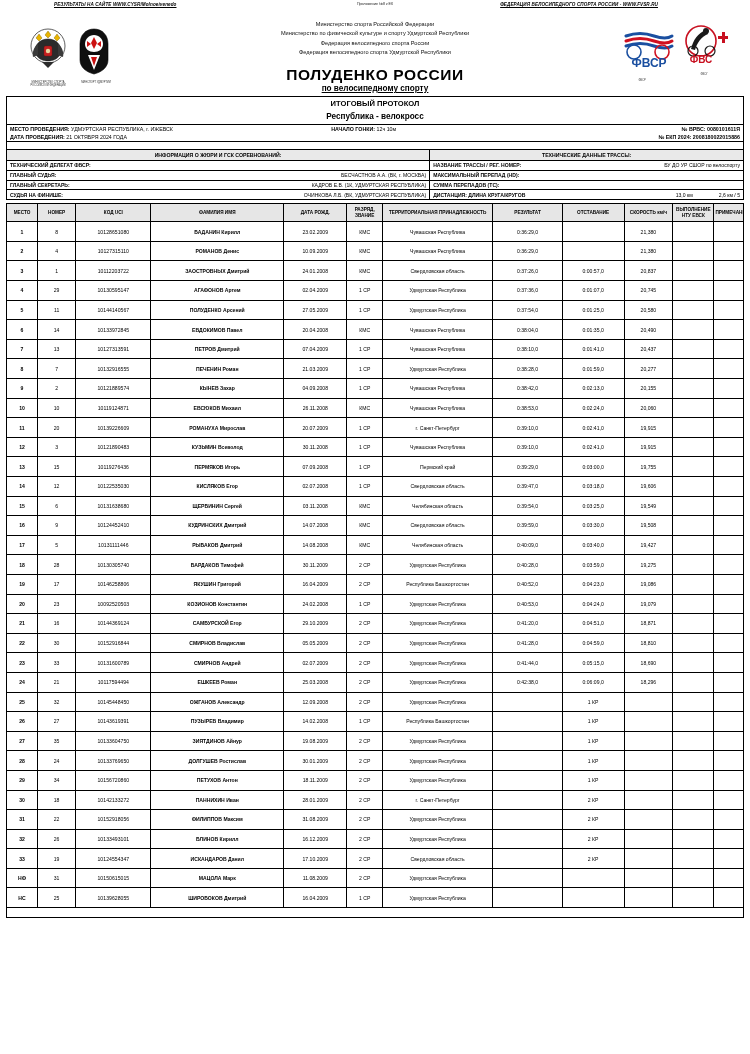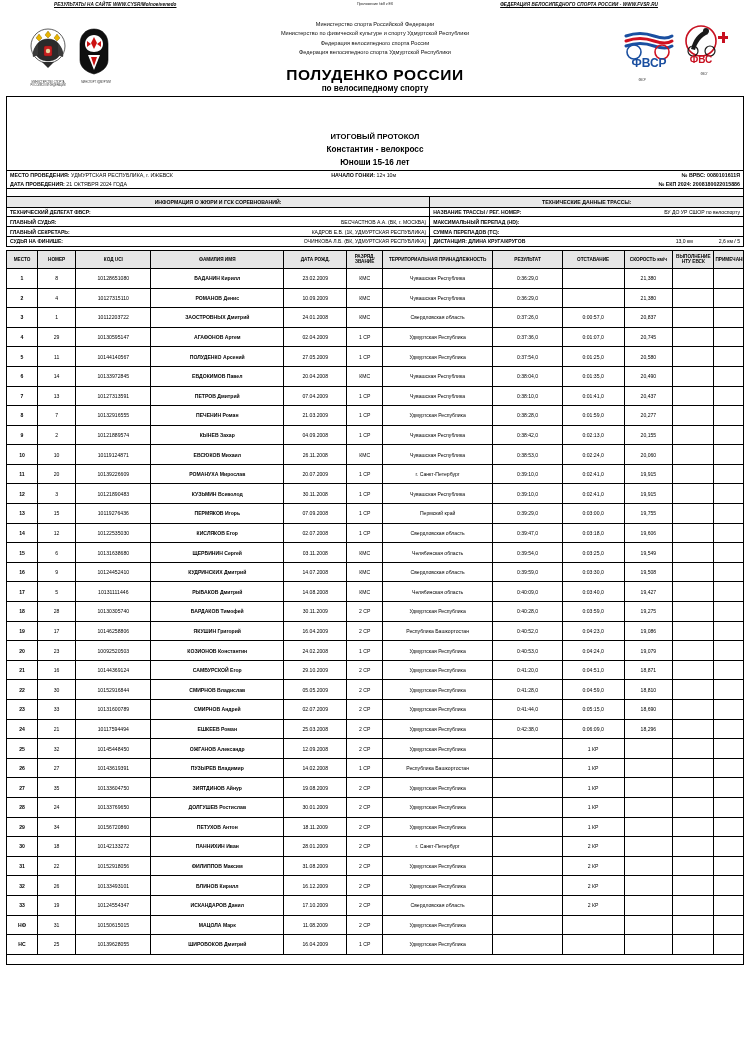--- a/index.html
+++ b/index.html
@@ -74,20 +74,21 @@
     font-weight: bold;
     letter-spacing: 0.6px;
   }
   .title-sub {
     position: absolute;
     left: 0; right: 0;
     top: 70px;
     text-align: center;
     font-size: 8.2px;
     font-weight: bold;
+    text-decoration: underline;
   }
 
   
   .logo {
     position: absolute;
     top: 12px;
   }
   .logo-rf { left: 20px; }
   .logo-udm { left: 68px; }
   .logo-fvsr { right: 66px; top: 16px; }
@@ -104,21 +105,21 @@
   
   .frame {
     border: 1.6px solid #000;
     margin-top: 2px;
   }
   .band {
     text-align: center;
     font-weight: bold;
     line-height: 1.18;
   }
-  .band-1 { font-size: 7.6px; padding: 3px 0 1px; margin-top: 33px; }
+  .band-1 { font-size: 7.6px; padding: 3px 0 1px; }
   .band-2 { font-size: 8.2px; padding: 2px 0; }
   .band-3 { font-size: 8.2px; padding: 1px 0 3px; }
 
   .hr { border-top: 1.2px solid #000; }
 
   .meta {
     display: flex;
     font-size: 5.3px;
     font-weight: bold;
   }
@@ -298,22 +299,21 @@
       <div>Федерация велосипедного спорта Удмуртской Республики</div>
     </div>
 
     <div class="title-main">ПОЛУДЕНКО РОССИИ</div>
     <div class="title-sub">по велосипедному спорту</div>
   </div>
 
   <div class="frame">
 
     <div class="band band-1">ИТОГОВЫЙ ПРОТОКОЛ</div>
-    <div class="band band-2">Константин - велокросс</div>
-    <div class="band band-3">Юноши 15-16 лет</div>
+    <div class="band band-2">Республика - велокросс</div>
 
     <div class="hr"></div>
 
     <div class="meta">
       <div class="meta-row">
         <div class="meta-a">
           <span class="meta-label">МЕСТО ПРОВЕДЕНИЯ:</span>
           <span class="meta-val">УДМУРТСКАЯ РЕСПУБЛИКА, г. ИЖЕВСК</span>
         </div>
         <div class="meta-b">

